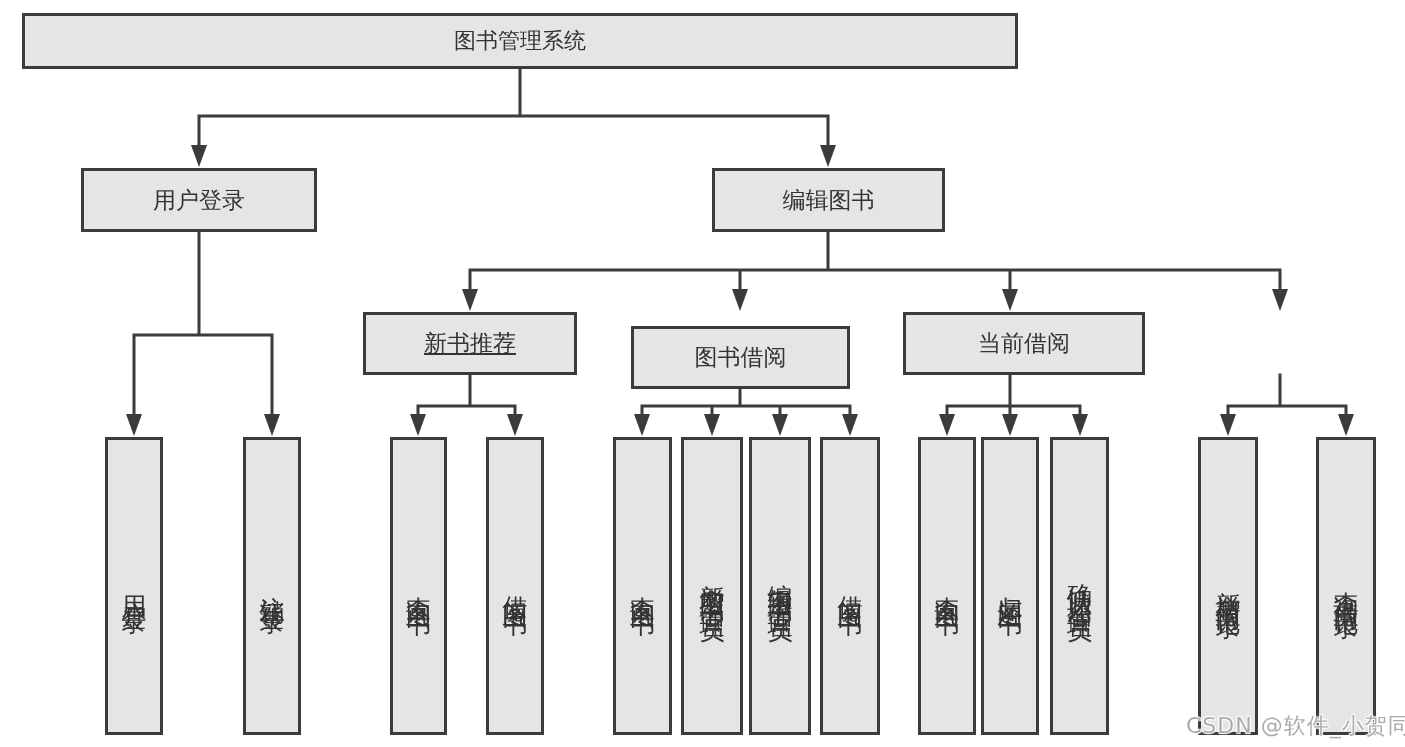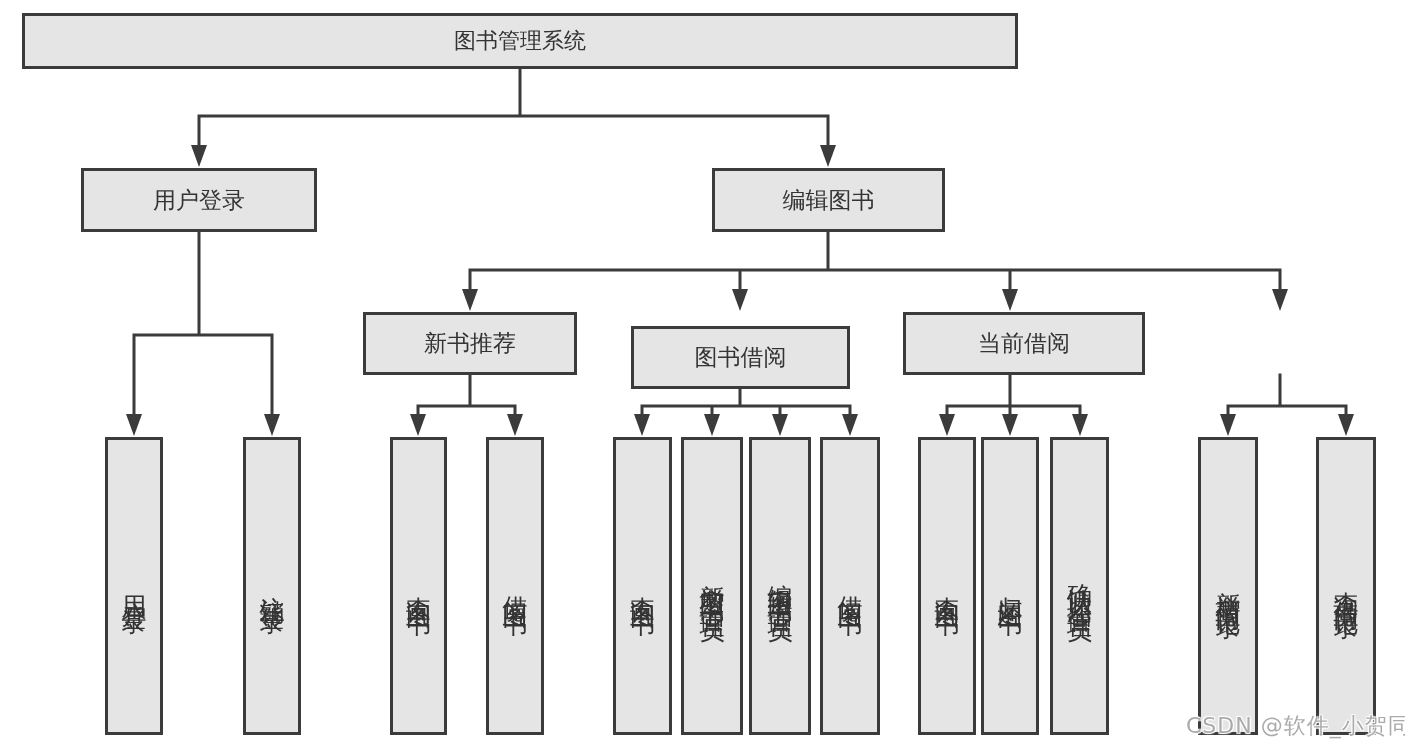--- a/index.html
+++ b/index.html
@@ -109,21 +109,21 @@
     <span>图书管理系统</span>
   </div>
 
   <div class="node branch" style="left:81px; top:168px; width:236px; height:64px;">
     <span>用户登录</span>
   </div>
   <div class="node branch" style="left:712px; top:168px; width:233px; height:64px;">
     <span>编辑图书</span>
   </div>
 
-  <div class="node branch" style="left:363px; top:312px; width:214px; height:63px;">
+  <div class="node branch" style="left:363px; top:312px; width:214px; height:63px;text-decoration:underline;">
     <span>新书推荐</span>
   </div>
   <div class="node branch" style="left:631px; top:326px; width:219px; height:63px;">
     <span>图书借阅</span>
   </div>
   <div class="node branch" style="left:903px; top:312px; width:242px; height:63px;">
     <span>当前借阅</span>
   </div>
 
   <div class="node leaf" style="left:105px; top:437px; width:58px; height:298px;">

